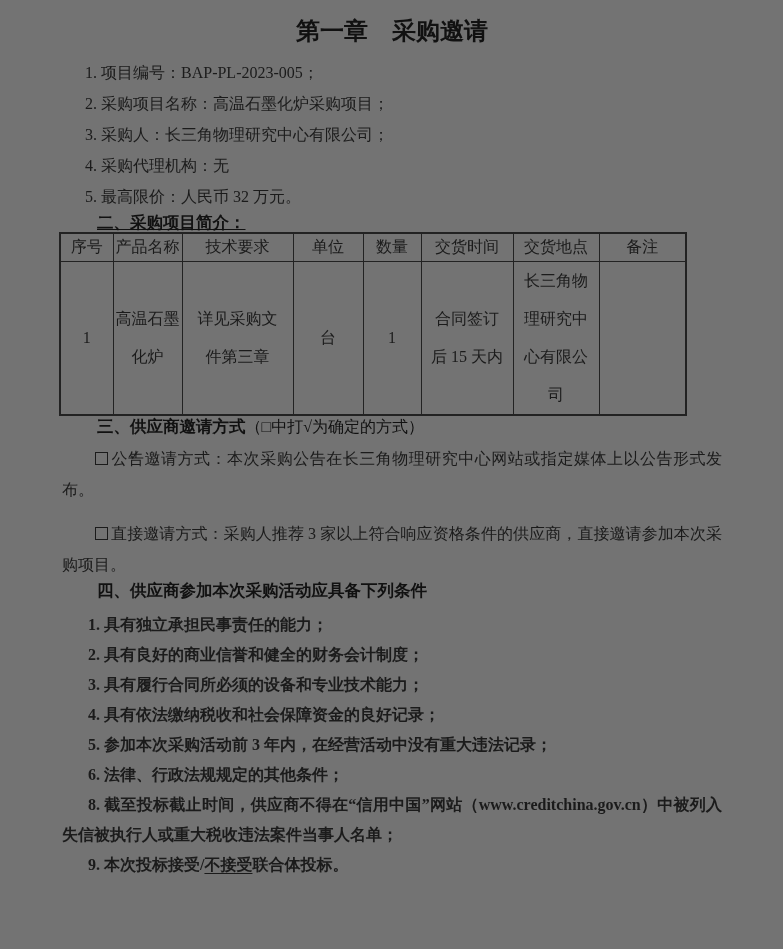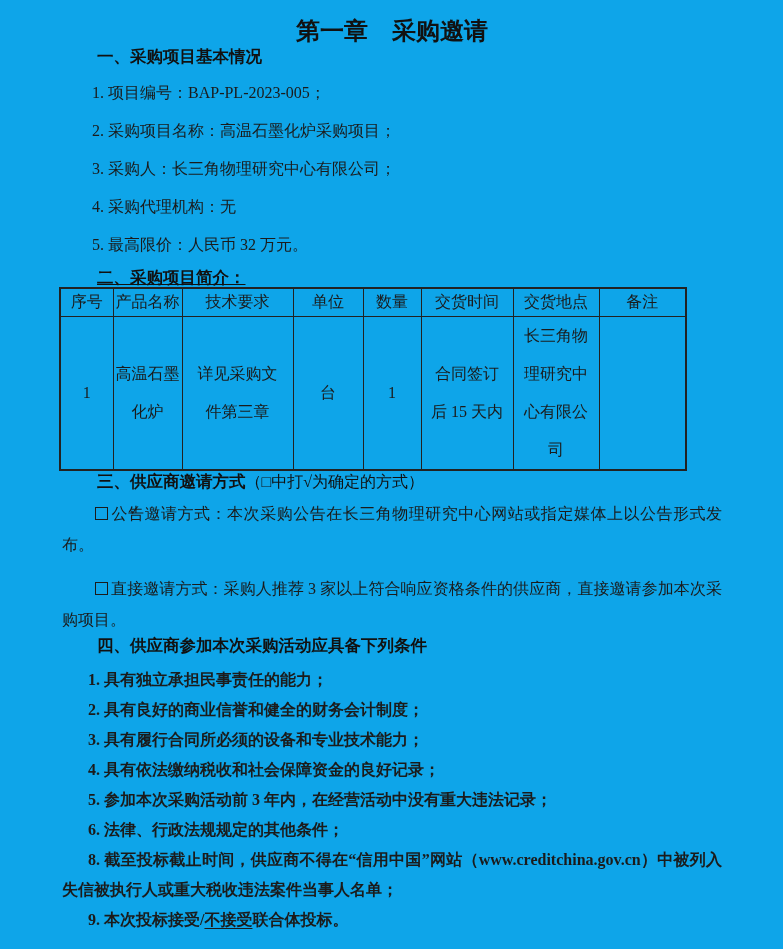--- a/index.html
+++ b/index.html
@@ -1,21 +1,21 @@
 <!DOCTYPE html>
 <html><head>
 <meta charset="utf-8">
 <style>
   html,body { margin:0; padding:0; background:#ffffff; }
   .page {
     position:relative;
     width:783px; height:949px;
     box-sizing:border-box;
     padding:0 61px 0 62px;
-    background:#0ea5e9;
+    background:#737373;
     color:#1b1b1b;
     font-family:"Liberation Serif","DejaVu Serif","DejaVu Sans",serif;
     font-size:16px;
     overflow:hidden;
   }
   .title {
     margin:0; padding-top:16px;
     font-family:"Liberation Sans","DejaVu Sans",sans-serif;
     font-weight:bold;
     font-size:24px;
@@ -31,21 +31,21 @@
     line-height:20px;
     color:#111;
   }
   h2.h .note {
     font-weight:normal;
     font-family:"Liberation Serif","DejaVu Serif","DejaVu Sans",serif;
     font-size:16px;
     margin-top:28px;
   }
   .mt-s1h { margin-top:22px; }
-  .bp { margin:7px; line-height:31px; text-align:justify; }
+  .bp { margin:0; line-height:31px; text-align:justify; }
   .s1p { text-indent:23px; }
   .s1p.first { margin-top:11px; }
   .mt-s2h { margin-top:12px;text-decoration:underline; }
 
   table.ptable {
     border-collapse:collapse;
     table-layout:fixed;
     margin:0 0 0 -3px;
     width:628px;
     border:2px solid #222;
@@ -87,21 +87,20 @@
   .np.first { margin-top:10px; }
   .u { text-decoration:underline; text-underline-offset:3px; }
 </style>
 </head>
 <body>
 
 <div class="page">
 
   <h1 class="title">第一章　采购邀请</h1>
 
-  <h2 class="h mt-s1h">一、采购项目基本情况</h2>
   <p class="bp s1p first">1. 项目编号：BAP-PL-2023-005；</p>
   <p class="bp s1p">2. 采购项目名称：高温石墨化炉采购项目；</p>
   <p class="bp s1p">3. 采购人：长三角物理研究中心有限公司；</p>
   <p class="bp s1p">4. 采购代理机构：无</p>
   <p class="bp s1p">5. 最高限价：人民币 32 万元。</p>
 
   <h2 class="h mt-s2h">二、采购项目简介：</h2>
   <table class="ptable">
     <colgroup>
       <col style="width:53px">

